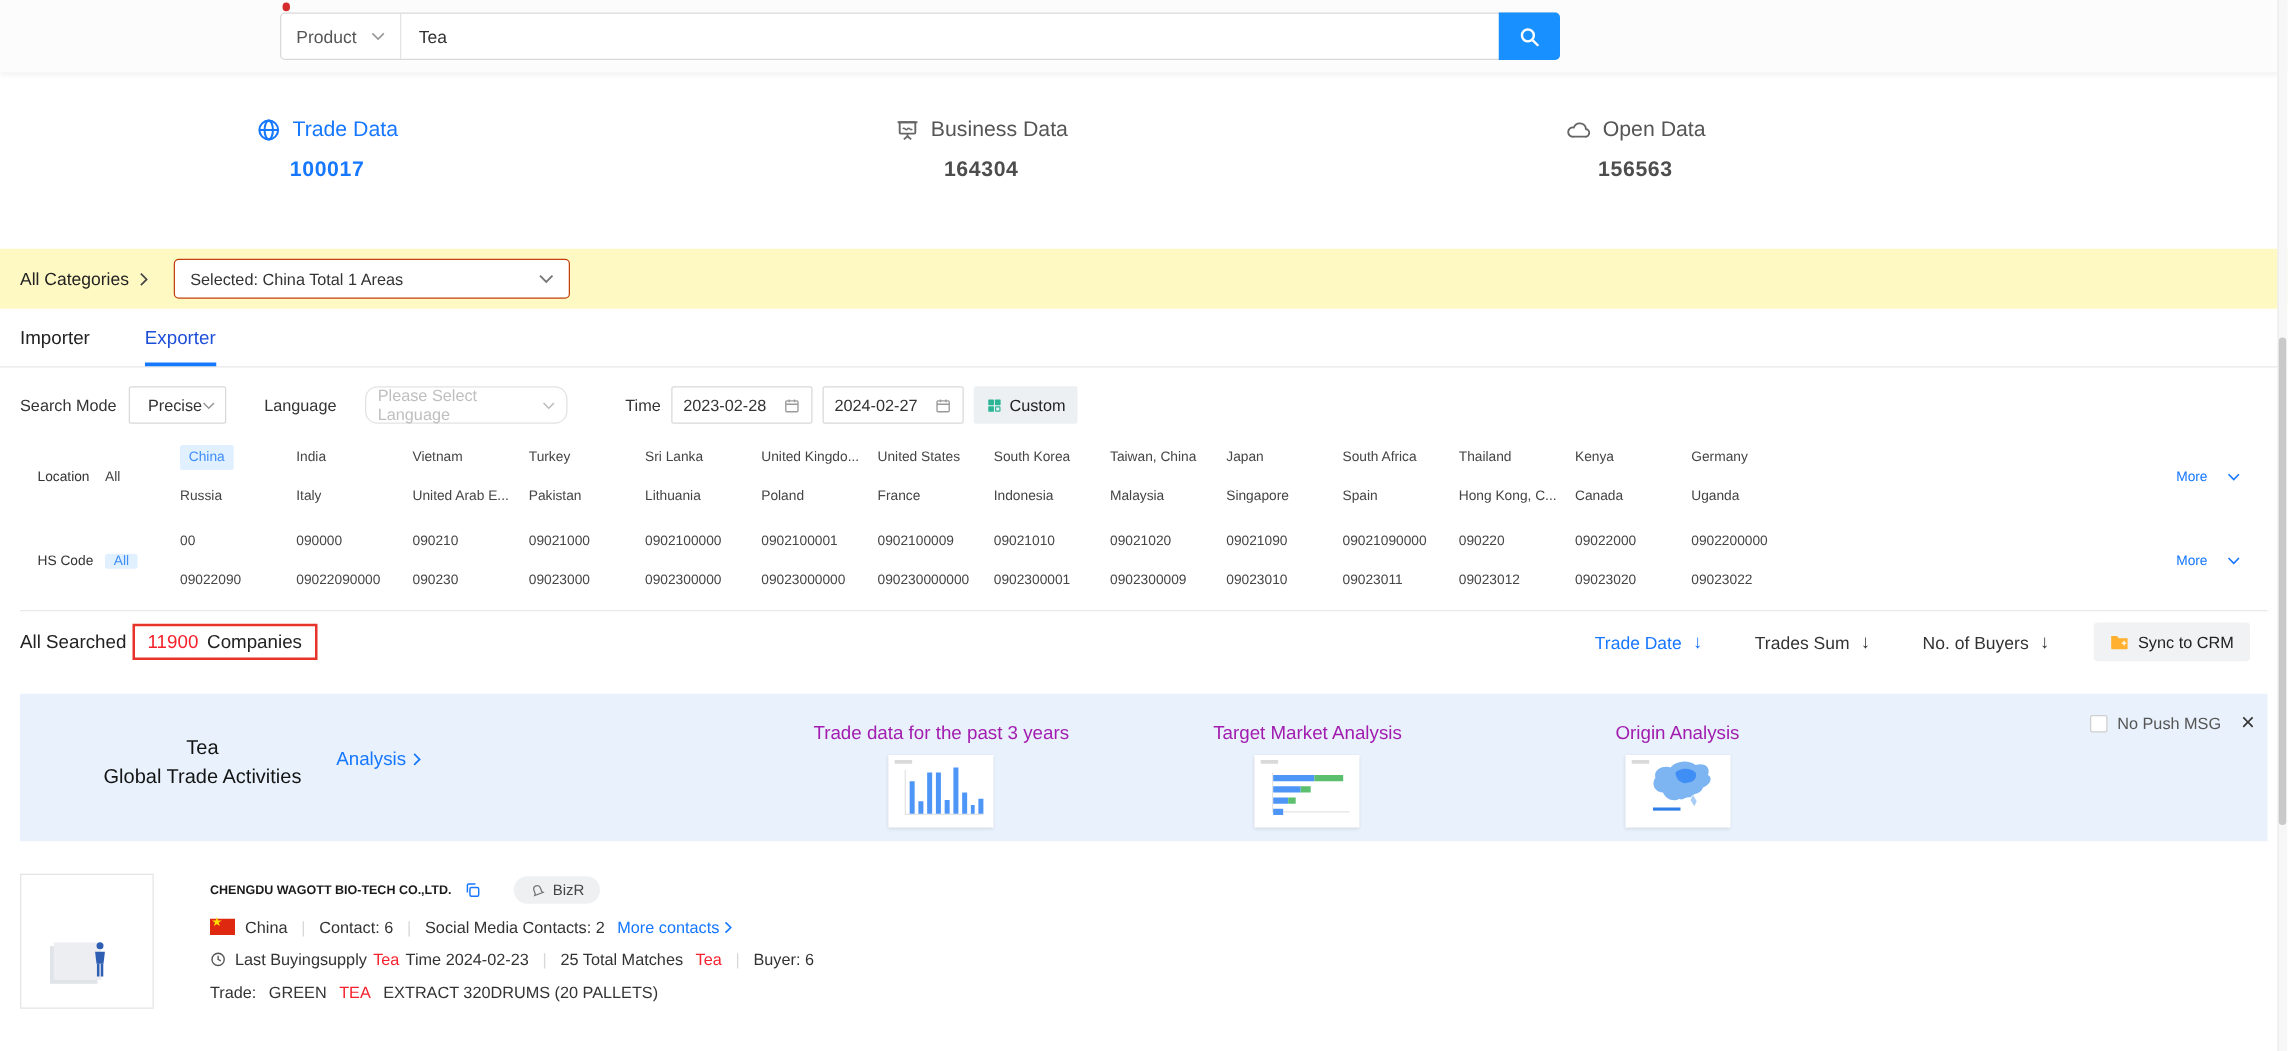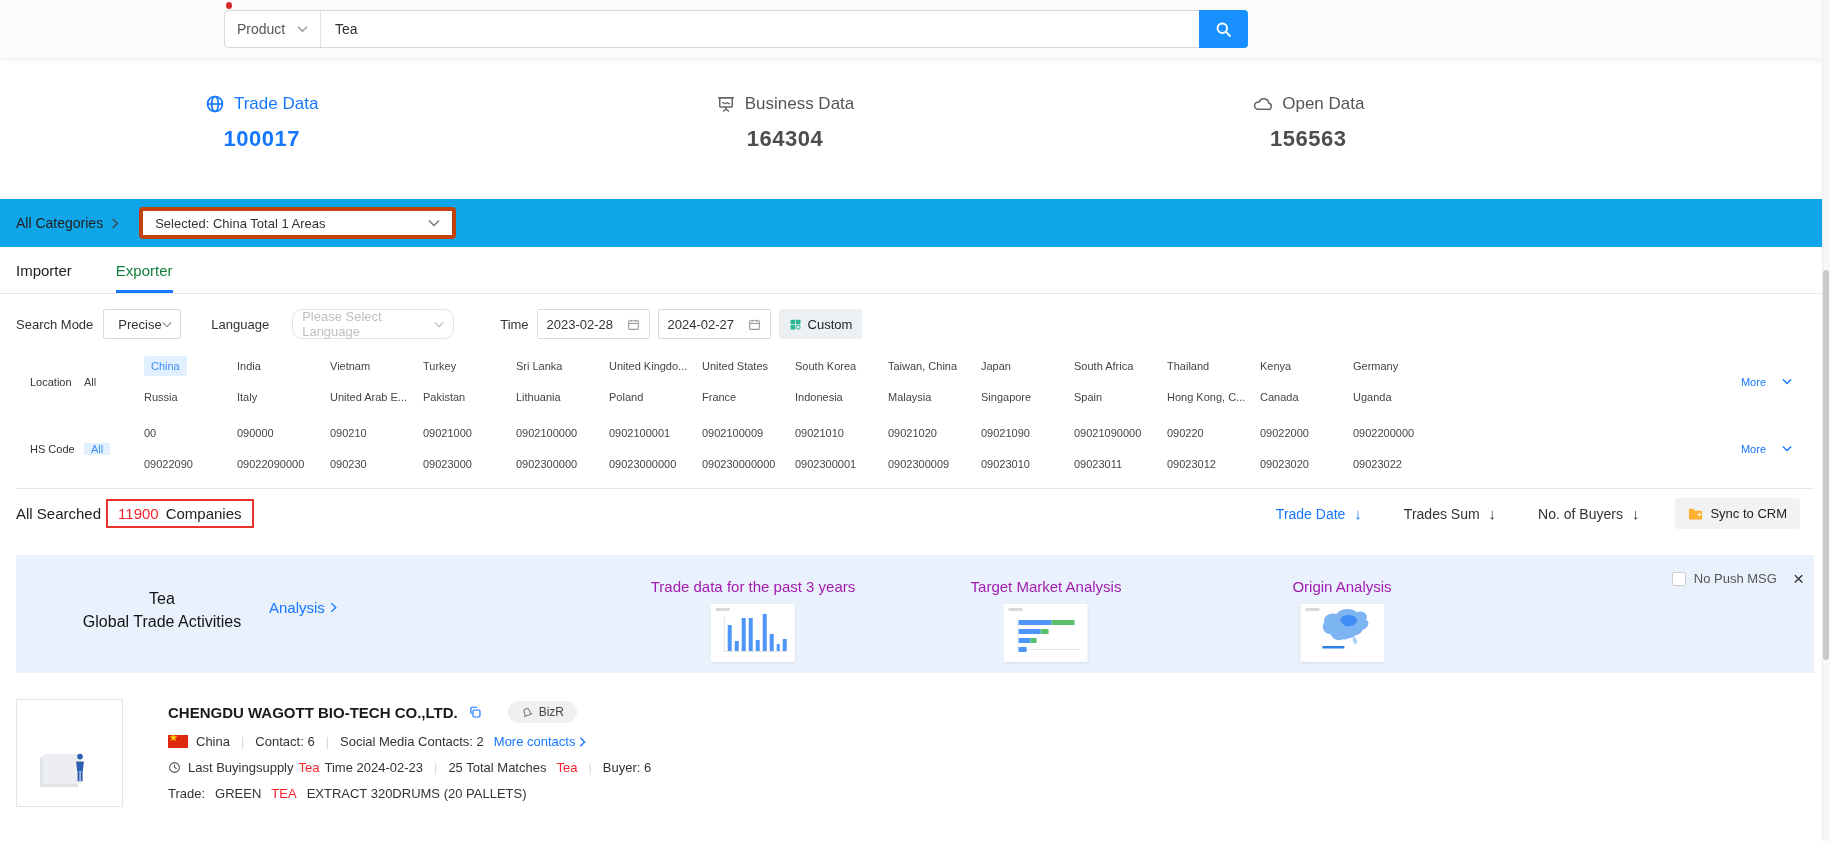--- a/index.html
+++ b/index.html
@@ -15,32 +15,32 @@
   .annotation-dot { position:absolute; left:226px; top:2px; width:6px; height:7px; background:#d62b2b; border-radius:50%; }
   .searchbox { position:absolute; left:224px; top:10px; width:1024px; height:38px; border:1px solid #d9d9d9; border-radius:4px; background:#fff; display:flex; }
   .search-cat { width:96px; display:flex; align-items:center; justify-content:space-between; padding:0 12px; font-size:14px; color:#555; border-right:1px solid #e3e3e3; cursor:pointer; }
   .search-input { flex:1; border:none; outline:none; padding:0 14px; font-size:14px; color:#333; font-family:inherit; background:transparent; }
   .search-btn { width:49px; margin:-1px -1px -1px 0; background:#1890ff; border:none; border-radius:0 4px 4px 0; display:flex; align-items:center; justify-content:center; cursor:pointer; }
 
   
   .stats { width:1570px; height:141px; display:grid; grid-template-columns:1fr 1fr 1fr; padding-top:36px; }
   .stat { display:flex; flex-direction:column; align-items:center; gap:12px; }
   .stat-label { display:flex; align-items:center; gap:9px; font-size:17px; color:#555; }
-  .stat-value { font-size:22px; font-weight:700; color:#4d4d4d; letter-spacing:.5px; }
+  .stat-value { font-size:17px; font-weight:700; color:#4d4d4d; letter-spacing:.5px; }
   .stat--blue .stat-label, .stat--blue .stat-value { color:#1677ff; }
 
   
-  .catbar { height:48px; background:#0ea5e9; display:flex; align-items:center; padding:0 16px; font-size:14px; color:#222; }
+  .catbar { height:48px; background:#fef9c3; display:flex; align-items:center; padding:0 16px; font-size:14px; color:#222; }
   .allcat { display:flex; align-items:center; gap:8px; cursor:pointer; }
-  .cat-select { width:317px; height:32px; margin-left:20px; background:#fff; border:4px solid #c2410c; border-radius:4px; display:flex; align-items:center; justify-content:space-between; padding:0 12px; font-size:13px; color:#333; cursor:pointer; }
+  .cat-select { width:317px; height:32px; margin-left:20px; background:#fff; border:1px solid #c2410c; border-radius:4px; display:flex; align-items:center; justify-content:space-between; padding:0 12px; font-size:13px; color:#333; cursor:pointer; }
 
   
   .tabs { height:47px; border-bottom:1px solid #e8e8e8; display:flex; align-items:stretch; padding:0 16px; gap:44px; font-size:15px; }
   .tab { display:flex; align-items:center; position:relative; color:#222; cursor:pointer; }
-  .tab--active { color:#15803d; }
+  .tab--active { color:#1d4ed8; }
   .tab--active::after { content:""; position:absolute; left:0; right:0; bottom:0; height:3px; background:#1677ff; }
 
   
   .filter-section { padding:14px 16px 0; }
   .filter-row1 { display:flex; align-items:center; font-size:13px; color:#333; height:32px; }
   .select { height:30px; border:1px solid #d9d9d9; border-radius:2px; background:#fff; display:flex; align-items:center; justify-content:space-between; padding:0 9px; cursor:pointer; }
   .sel-mode { width:78px; margin-left:10px;padding-left:14px; }
   .sel-lang { width:162px; margin-left:23px; border-color:#e2e2e2;border-radius:10px; }
   .placeholder { color:#bfbfbf; }
   .lbl-language { margin-left:30px; }
@@ -85,21 +85,21 @@
   .checkbox { width:14px; height:14px; background:#fff; border:1px solid #cfcfcf; border-radius:2px; cursor:pointer; }
   .close-x { font-size:19px; color:#333; margin-left:8px; line-height:14px; cursor:pointer; }
 
   
   .company-card { margin:26px 16px 0; display:flex; }
   .company-thumb { width:107px; height:108px; border:1px solid #e4e4e4; background:#fff; position:relative; flex:none; cursor:pointer; }
   .cube { position:absolute; left:26px; bottom:22px; width:38px; height:30px; background:#eceef1; box-shadow:-3px 3px 0 #e0e3e7; }
   .person { position:absolute; left:56px; bottom:22px; }
   .company-info { margin-left:45px; padding-top:2px; font-size:13px; color:#333; }
   .company-name-row { display:flex; align-items:center; }
-  .company-name { font-size:15px; font-weight:700; color:#1a1a1a; cursor:pointer; }
+  .company-name { font-size:10px; font-weight:700; color:#1a1a1a; cursor:pointer; }
   .copy-icon { margin-left:10px; cursor:pointer; }
   .badge { margin-left:26px; background:#eff0f2; border-radius:11px; height:22px; display:flex; align-items:center; gap:6px; padding:0 13px; font-size:12px; color:#454545; cursor:pointer; }
   .info-row { margin-top:11px; display:flex; align-items:center; }
   .sep { color:#d8d8d8; margin:0 11px; }
   .red { color:#f5222d; }
   .link { color:#1677ff; cursor:pointer; display:flex; align-items:center; gap:4px; }
   .flag { width:20px; height:13px; background:#de2910; position:relative; margin-right:8px; flex:none; }
   .flag .star { position:absolute; left:1px; top:-3px; color:#ffde00; font-size:10px; }
   .gap-w { display:inline-block; width:5px; }
 

